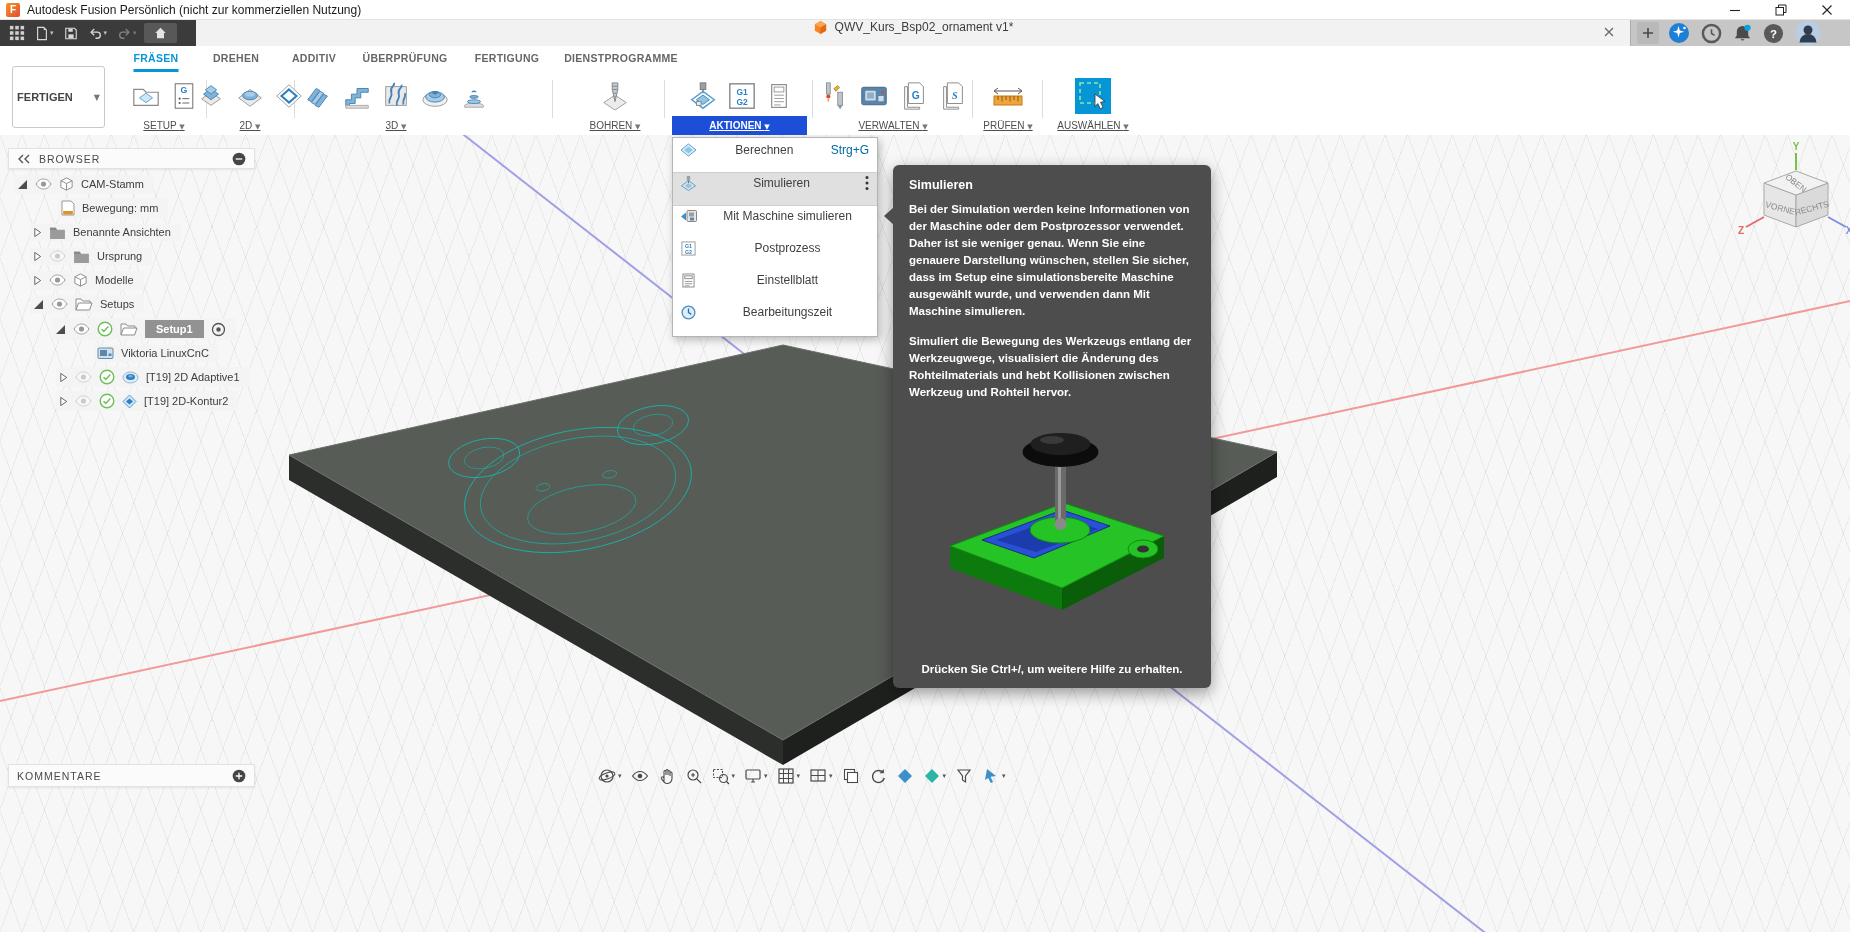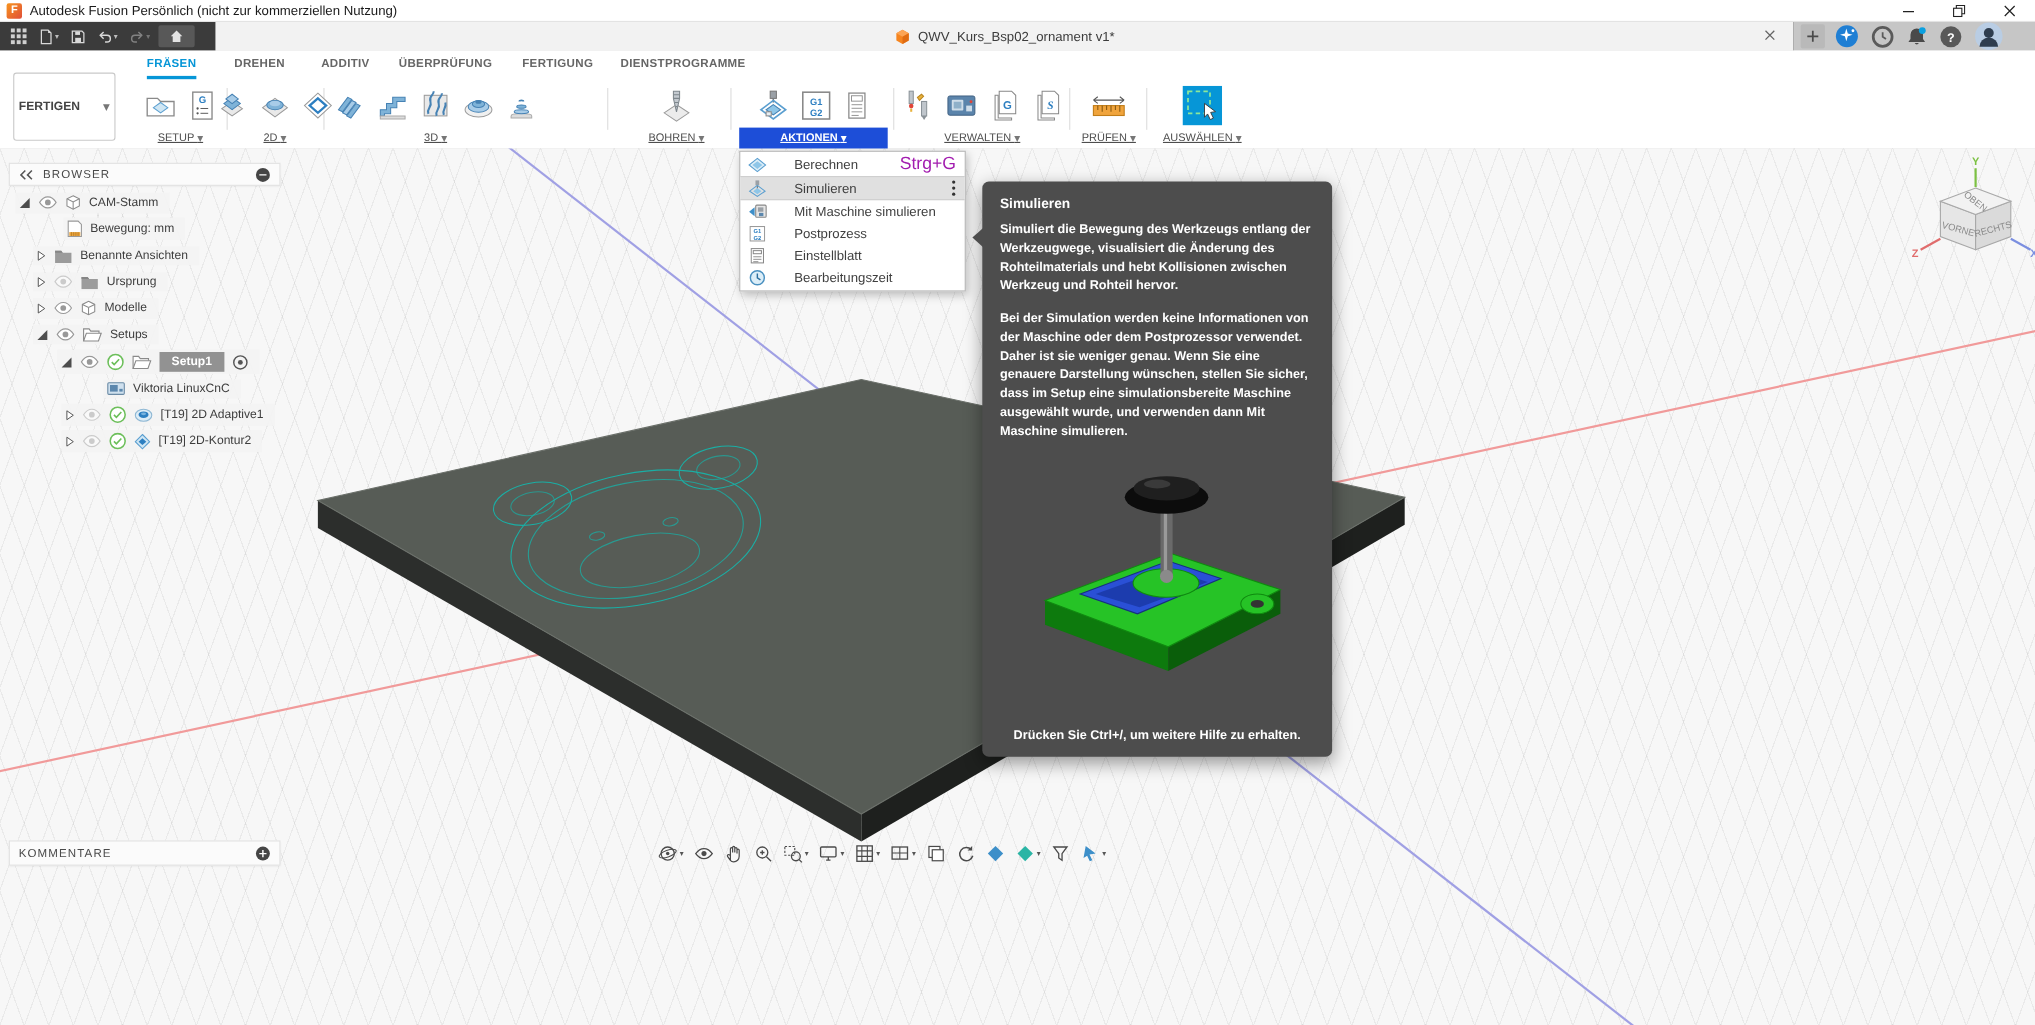--- a/index.html
+++ b/index.html
@@ -15,21 +15,21 @@
   .win-controls{position:absolute;right:0;top:0;height:20px;display:flex;}
   .win-btn{width:46px;height:20px;display:flex;align-items:center;justify-content:center;cursor:default;}
   
   .appbar{position:absolute;left:0;top:20px;width:1850px;height:26px;background:#c6c6c6;}
   .qat{position:absolute;left:0;top:0;width:196px;height:26px;background:#3b3b3b;display:flex;align-items:center;gap:4px;padding-left:6px;box-sizing:border-box;}
   .qat-btn{display:flex;align-items:center;gap:1px;padding:2px 3px;border-radius:2px;}
   .qat-btn.boxed{background:#585858;padding:3px 9px;}
   .qat-btn.disabled{opacity:.45}
   .qat .crt{color:#bdbdbd;font-size:7px;}
   .doctab{position:absolute;left:196px;top:0;width:1434px;height:26px;background:#f2f2f2;border-right:1px solid #adadad;
-          display:flex;align-items:center;justify-content:center;gap:7px;}
+          display:flex;align-items:flex-start;justify-content:center;gap:7px;}
   .doctab-title{font-size:12px;color:#3c3c3c;}
   .tab-close{position:absolute;left:1604px;top:7px;}
   .newtab{position:absolute;left:1637px;top:2px;width:22px;height:22px;background:#b9b9b9;border-radius:2px;
           display:flex;align-items:center;justify-content:center;}
   .tab-actions{position:absolute;left:1668px;top:0;height:26px;display:flex;align-items:center;gap:11px;}
   
   .ribbon{position:absolute;left:0;top:46px;width:1850px;height:89px;background:#ffffff;border-bottom:1px solid #d8d8d8;}
   .fertigen{position:absolute;left:12px;top:20px;width:91px;height:60px;border:1px solid #c9c9c9;border-radius:3px;
             background:#fff;display:flex;align-items:center;justify-content:center;font-size:11px;font-weight:bold;color:#444;gap:21px;}
   .fertigen .crt{color:#777;font-size:8px;}
@@ -58,24 +58,24 @@
   .ph-label{font-size:10.5px;color:#4a4a4a;letter-spacing:1px;flex:1;}
   .browser-hdr{left:8px;top:13px;width:247px;height:21px;}
   .comments-hdr{left:8px;top:629px;width:247px;height:23px;}
   .brow{position:absolute;height:22px;display:flex;align-items:center;}
   .brow-strip{display:inline-flex;align-items:center;gap:7px;background:rgba(243,243,243,.95);padding:2px 10px 2px 3px;}
   .brow-label{font-size:11px;color:#3d3d3d;white-space:nowrap;}
   .brow-label.sel{background:#929292;color:#fff;font-weight:bold;padding:3px 11px;}
   
   .menu{position:absolute;left:672px;top:2px;width:206px;background:#fff;border:1px solid #b5b5b5;
         box-shadow:2px 3px 8px rgba(0,0,0,.25);padding:2px 0;box-sizing:border-box;z-index:30;}
-  .mitem{height:20px;display:flex;align-items:center;gap:24px;padding:0 8px 0 6px;font-size:12px;color:#3f3f3f;}
+  .mitem{height:20px;display:flex;align-items:center;gap:8px;padding:0 8px 12px 6px;font-size:12px;color:#3f3f3f;text-align:center;}
   .mitem.hl{background:#e0e0e0;border-top:1px solid #cfcfcf;border-bottom:1px solid #cfcfcf;}
   .mlabel{flex:1;white-space:nowrap;}
-  .mshort{color:#a21caf;font-size:16px;}
+  .mshort{color:#0369a1;font-size:12px;}
   .micon{width:19px;display:flex;justify-content:center;}
   
   .tooltip{position:absolute;left:893px;top:30px;width:318px;height:523px;background:#4d4d4d;border-radius:6px;
            box-shadow:0 5px 16px rgba(0,0,0,.4);color:#fff;padding:13px 16px;box-sizing:border-box;
            display:flex;flex-direction:column;z-index:40;}
   .tooltip:before{content:"";position:absolute;left:-9px;top:42px;border:9px solid transparent;border-left:none;border-right:10px solid #4d4d4d;}
   .tt-title{font-size:12.5px;font-weight:bold;margin-bottom:9px;}
   .tt-p{font-size:11.5px;font-weight:bold;line-height:1.48;margin:0 0 13px 0;}
   .tt-img{display:flex;justify-content:center;margin-top:4px;}
   .tt-footer{margin-top:auto;font-size:11.5px;font-weight:bold;text-align:center;}
@@ -885,22 +885,22 @@
               <path d="M8 3.8V8l3 2" stroke="#2d6f9f" stroke-width="1.4" fill="none"></path>
             </svg>
           </span>
           <span class="mlabel">Bearbeitungszeit</span>
         </div>
       </div>
 
     <div class="tooltip">
       <div class="tt-title">Simulieren</div>
       <div id="tt-paragraphs">
+          <p class="tt-p">Bei der Simulation werden keine Informationen von der Maschine oder dem Postprozessor verwendet. Daher ist sie weniger genau. Wenn Sie eine genauere Darstellung wünschen, stellen Sie sicher, dass im Setup eine simulationsbereite Maschine ausgewählt wurde, und verwenden dann Mit Maschine simulieren.</p>
           <p class="tt-p">Simuliert die Bewegung des Werkzeugs entlang der Werkzeugwege, visualisiert die Änderung des Rohteilmaterials und hebt Kollisionen zwischen Werkzeug und Rohteil hervor.</p>
-          <p class="tt-p">Bei der Simulation werden keine Informationen von der Maschine oder dem Postprozessor verwendet. Daher ist sie weniger genau. Wenn Sie eine genauere Darstellung wünschen, stellen Sie sicher, dass im Setup eine simulationsbereite Maschine ausgewählt wurde, und verwenden dann Mit Maschine simulieren.</p>
         </div>
       <div class="tt-img">
         <svg width="280" height="235" viewBox="0 0 280 235">
           <polygon points="38,150 38,128 150,170 150,192" fill="#0d7a0d"></polygon>
           <polygon points="150,192 150,170 252,118 252,140" fill="#0a5e0a"></polygon>
           <polygon points="38,128 152,85 252,118 150,170" fill="#26c326" stroke="#0f8a0f"></polygon>
           <path d="M70 122 L150 92 L198 108 L122 140 Z" fill="#2a50d6" stroke="#16307e"></path>
           <path d="M84 122 L148 99 L186 111 L124 134 Z" fill="#1c3cae"></path>
           <ellipse cx="148" cy="112" rx="30" ry="13" fill="#26c326" stroke="#0f8a0f"></ellipse>
           <ellipse cx="231" cy="131" rx="15" ry="9" fill="#26c326" stroke="#0f8a0f"></ellipse>

